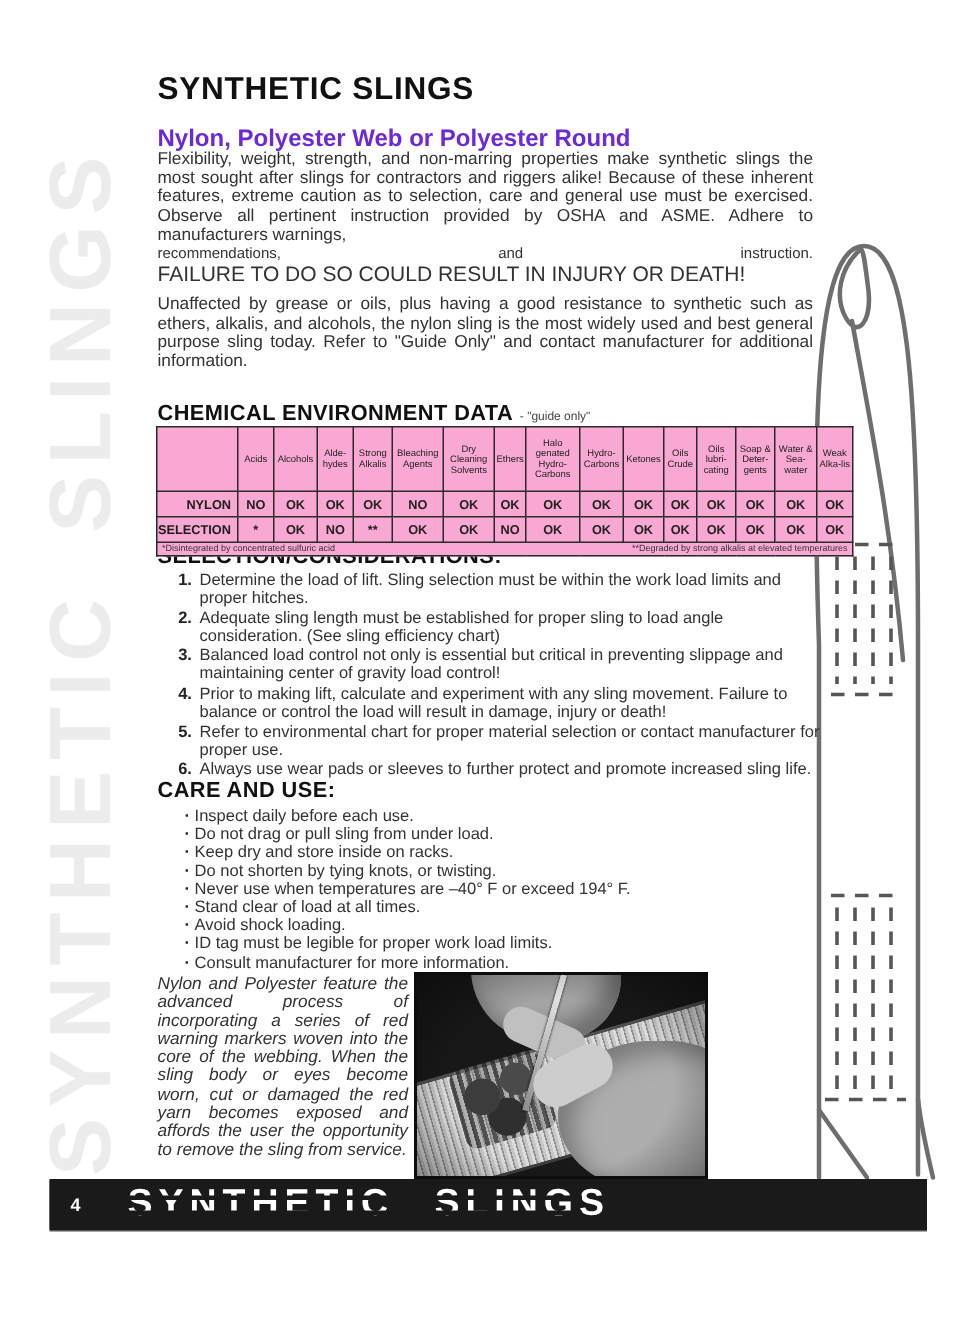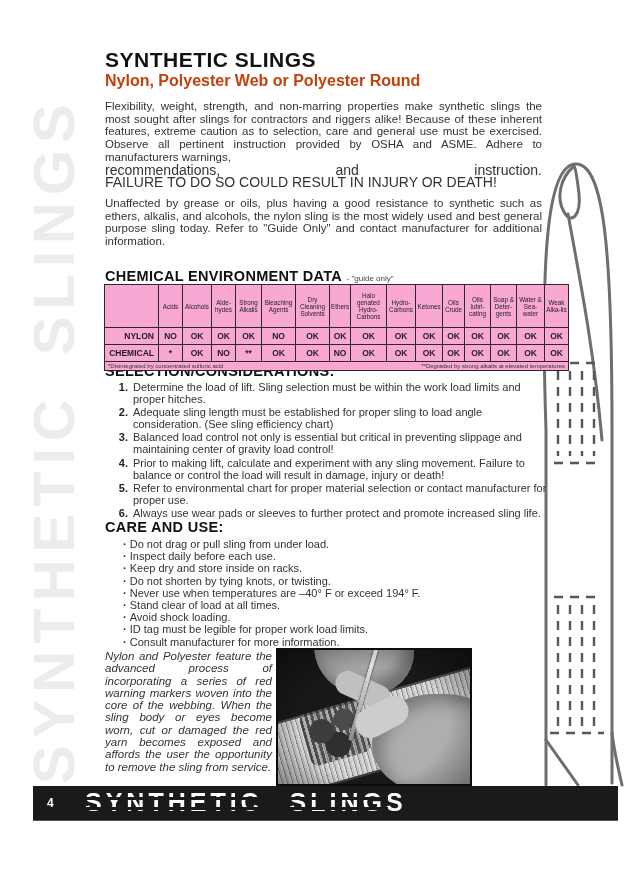--- a/index.html
+++ b/index.html
@@ -11,23 +11,23 @@
     transform:rotate(-90deg);transform-origin:top left;
     font-weight:bold;font-size:58px;line-height:80px;letter-spacing:7px;word-spacing:14px;
     color:#ececec;white-space:nowrap;z-index:0;}
 
   
   .sling-wrap{position:absolute;left:520px;top:150px;width:122px;height:670px;z-index:1;}
 
   
   .content{position:absolute;z-index:2;}
   .title{font-size:21px;font-weight:bold;color:#111;letter-spacing:.5px;line-height:23px;}
-  .subtitle{font-size:16px;font-weight:bold;color:#c2410c;line-height:19px;margin-top:0;}
+  .subtitle{font-size:16px;font-weight:bold;color:#6d28d9;line-height:19px;margin-top:12px;}
   .para{font-size:11.5px;line-height:12.7px;text-align:justify;color:#333;}
-  .forced-line{display:flex;justify-content:space-between;font-size:14px;line-height:12.7px;color:#333;}
+  .forced-line{display:flex;justify-content:space-between;font-size:10px;line-height:12.7px;color:#333;}
   .emphasis{font-size:14px;line-height:12.7px;color:#333;}
   .h2{font-size:14.5px;font-weight:bold;color:#111;letter-spacing:.3px;}
   .h2-note{font-size:8px;color:#444;}
 
   
   .tbl-wrap{position:absolute;left:104px;top:284px;width:464px;background:#f9a8d4;z-index:3;}
   table.chem{border-collapse:collapse;width:464px;table-layout:fixed;}
   table.chem th,table.chem td{border:1px solid #2a2a2a;padding:0;}
   table.chem thead th{font-size:6.3px;line-height:7px;font-weight:normal;color:#222;
       height:40px;vertical-align:middle;text-align:center;padding:1px;}
@@ -183,21 +183,21 @@
           <td class="val">OK</td>
           <td class="val">OK</td>
           <td class="val">OK</td>
           <td class="val">OK</td>
           <td class="val">OK</td>
           <td class="val">OK</td>
           <td class="val">OK</td>
           <td class="val">OK</td>
         </tr>
         <tr>
-          <th class="rowlabel">CHEMICAL</th>
+          <th class="rowlabel">SELECTION</th>
           <td class="val">*</td>
           <td class="val">OK</td>
           <td class="val">NO</td>
           <td class="val">**</td>
           <td class="val">OK</td>
           <td class="val">OK</td>
           <td class="val">NO</td>
           <td class="val">OK</td>
           <td class="val">OK</td>
           <td class="val">OK</td>
@@ -227,22 +227,22 @@
       <li>Balanced load control not only is essential but critical in preventing slippage and maintaining center of gravity load control!</li>
       <li>Prior to making lift, calculate and experiment with any sling movement.  Failure to balance or control the load will result in damage, injury or death!</li>
       <li>Refer to environmental chart for proper material selection or contact manufacturer for proper use.</li>
       <li>Always use wear pads or sleeves to further protect and promote increased sling life.</li>
     </ol>
   </div>
 
   <div class="content" style="left:105px;top:519px;width:445px;">
     <div class="h2">CARE AND USE:</div>
     <ul class="dotlist">
+      <li>Inspect daily before each use.</li>
       <li>Do not drag or pull sling from under load.</li>
-      <li>Inspect daily before each use.</li>
       <li>Keep dry and store inside on racks.</li>
       <li>Do not shorten by tying knots, or twisting.</li>
       <li>Never use when temperatures are –40° F or exceed 194° F.</li>
       <li>Stand clear of load at all times.</li>
       <li>Avoid shock loading.</li>
       <li>ID tag must be legible for proper work load limits.</li>
       <li>Consult manufacturer for more information.</li>
     </ul>
   </div>
 

